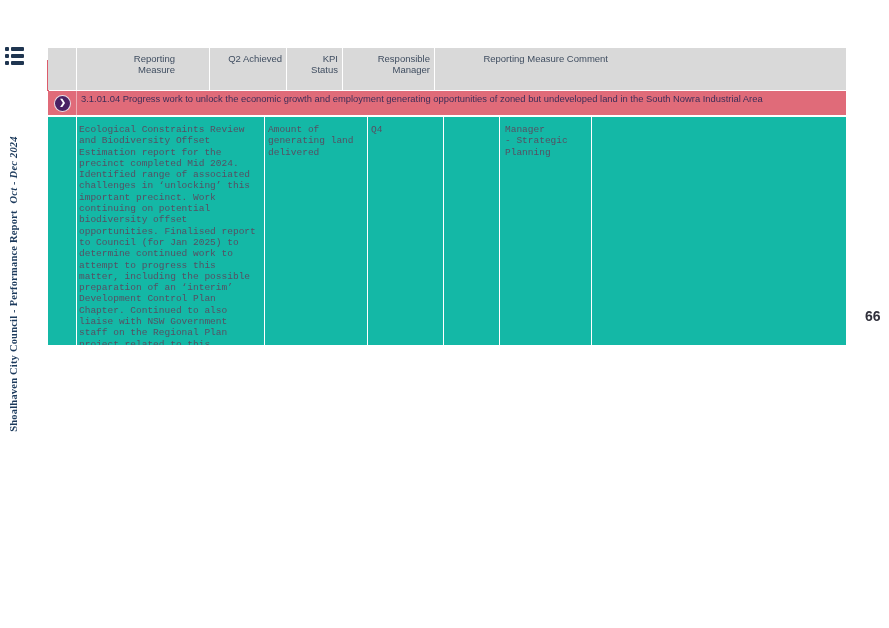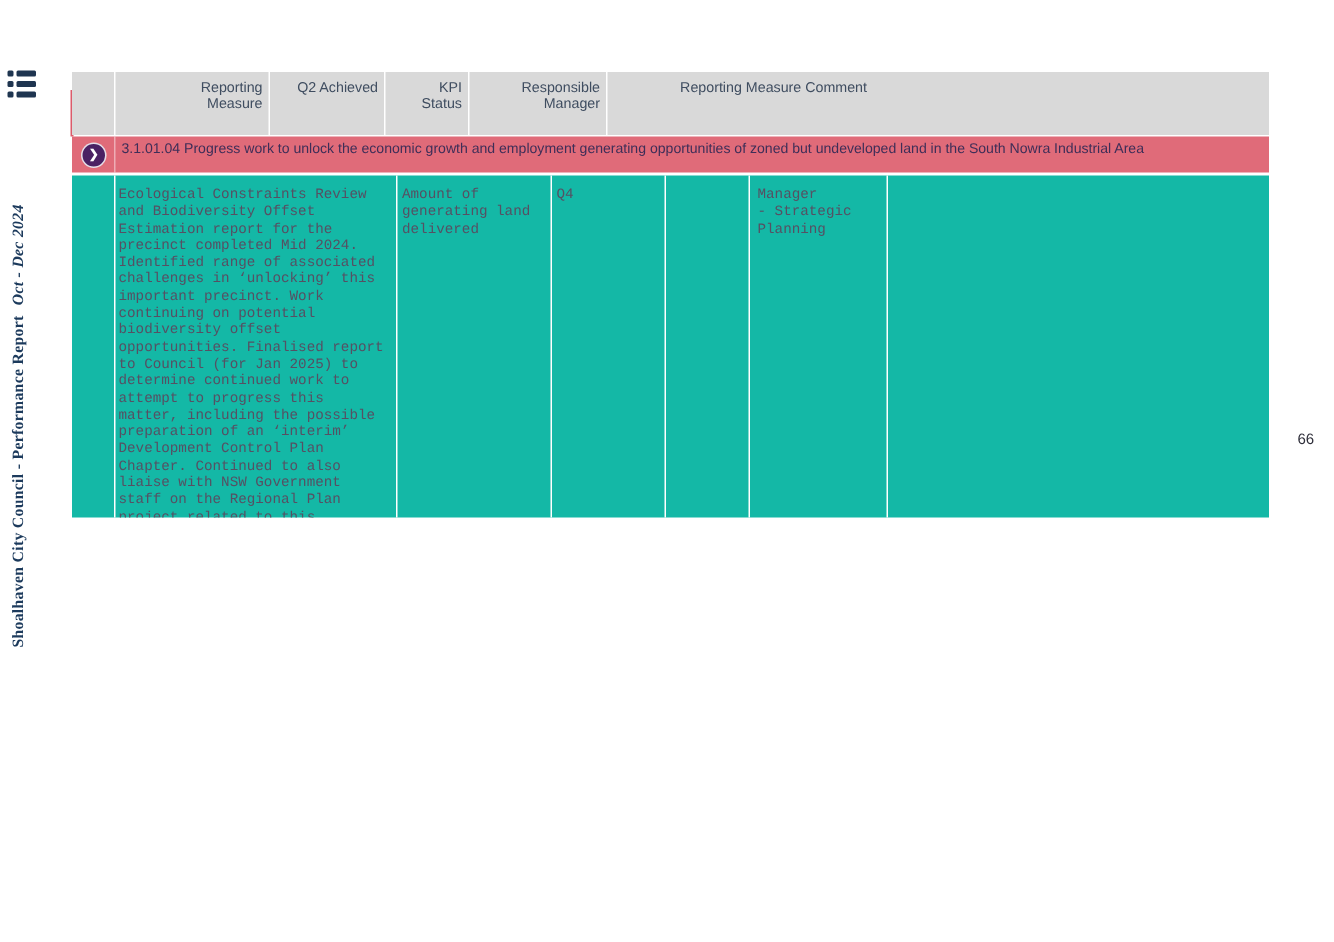--- a/index.html
+++ b/index.html
@@ -31,21 +31,21 @@
   .vtitle .period{font-style:italic;margin-left:4px;}
 
   
   .red-tick{position:absolute;left:47px;top:60px;width:2px;height:31px;background:#dc5b6b;}
 
   
   .tbl{position:absolute;left:48px;top:48px;width:798px;}
   .trow{display:flex;box-sizing:border-box;}
   .trow .cell{box-sizing:border-box;flex:0 0 auto;overflow:hidden;}
   .c0{width:28px;} .c1{width:188px;} .c2{width:103px;} .c3{width:76px;}
-  .c4{width:77px;} .c5{width:56px;} .c6{width:92px;} .c7{width:178px;}
+  .c4{width:77px;margin-left:30px;} .c5{width:56px;} .c6{width:92px;} .c7{width:178px;}
 
   
   .thead{height:42px;background:#d9d9d9;}
   .thead .cell{border-left:1.5px solid #ffffff;padding:6px 4px 0 4px;
     font-size:9.5px;line-height:10.5px;color:#3f4d60;white-space:pre-line;text-align:right;}
   .thead .cell:first-child{border-left:none;}
   .thead .action-head div{line-height:10.5px;}
 
   
   .tbanner{height:24px;background:#e06b79;margin-top:1px;}
@@ -62,21 +62,21 @@
   .chev-circle span{color:#ffffff;font-size:8px;font-weight:bold;line-height:8px;transform:translateX(0.5px);}
 
   
   .tbody{height:228px;background:#14b8a6;margin-top:2px;font-family:Liberation Mono, monospace;}
   .tbody .cell{border-left:1.5px solid #ffffff;padding:7px 4px 0 3px;
     font-size:9.5px;line-height:11.3px;color:#565063;}
   .tbody .cell:first-child{border-left:none;}
   .tbody .pre{white-space:pre-line;}
 
   
-  .pagenum{position:absolute;left:865px;top:288px;font-size:10px;font-weight:normal;color:#30303b;}
+  .pagenum{position:absolute;left:865px;top:308px;font-size:14px;font-weight:bold;color:#30303b;}
 </style>
 </head>
 <body>
 
 <div class="page">
 
   <div class="list-icon">
     <div class="li-row li-r1">
         <i class="dot"></i>
         <i class="bar"></i>

